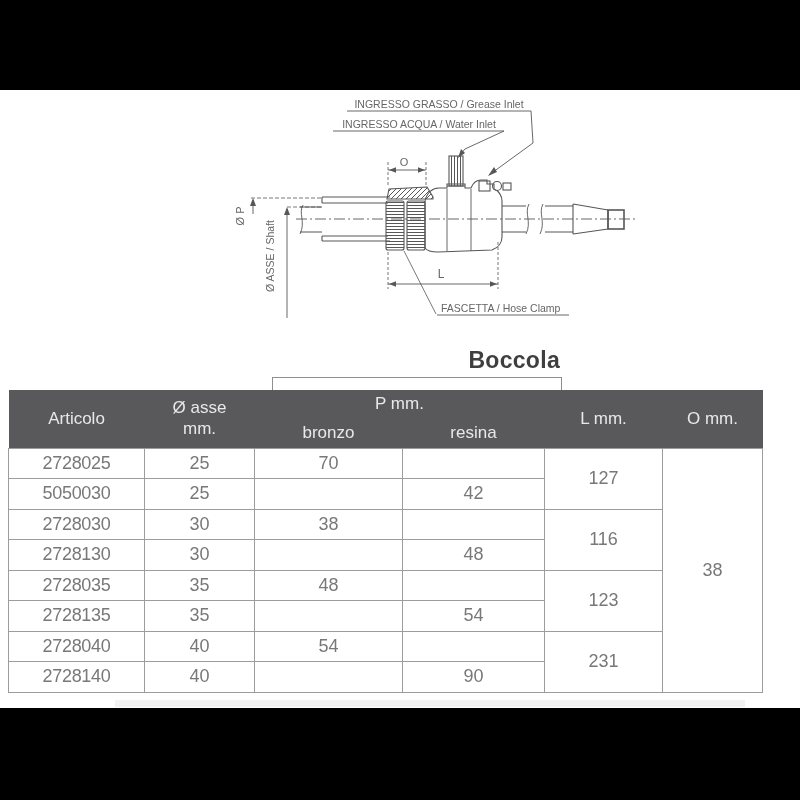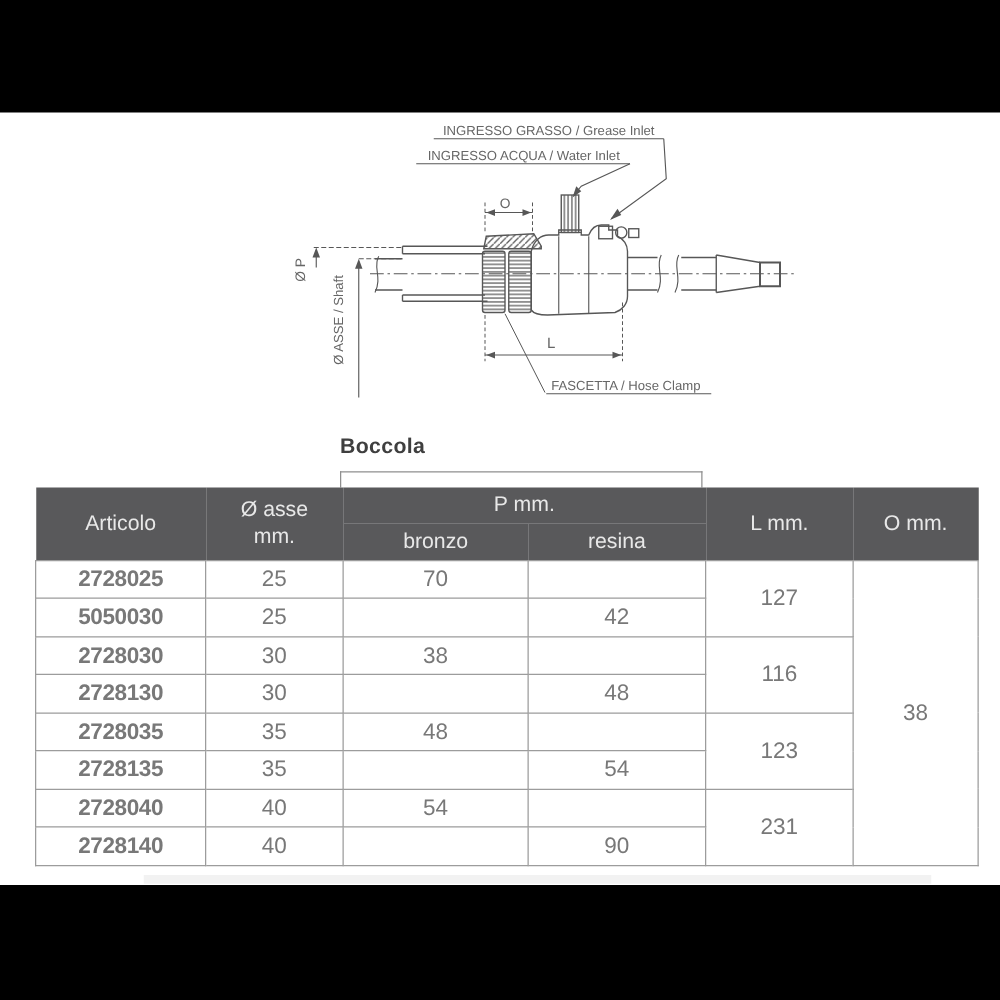--- a/index.html
+++ b/index.html
@@ -7,42 +7,42 @@
     width:800px;height:800px;position:relative;background:#ffffff;
     font-family:"Liberation Sans",sans-serif;overflow:hidden;
   }
   .band{position:absolute;left:0;width:800px;background:#000;}
   .band.top{top:0;height:90px;}
   .band.bottom{top:708px;height:92px;}
   .shadow-strip{position:absolute;left:115px;top:700px;width:630px;height:7px;background:#f2f2f2;}
   svg text{fill:#666;font-family:"Liberation Sans",sans-serif;}
   .diagram{position:absolute;left:0;top:0;}
   .tbl-title{
-    position:absolute;left:272px;top:347px;width:288px;text-align:left;
-    font-size:17px;font-weight:bold;color:#3f3f3f;letter-spacing:0.3px;
+    position:absolute;left:272px;top:347px;width:288px;text-align:right;
+    font-size:23px;font-weight:bold;color:#3f3f3f;letter-spacing:0.3px;
   }
   .bracket{
     position:absolute;left:272px;top:377px;width:288px;height:12px;
     border-top:1.5px solid #8f8f8f;border-left:1.5px solid #8f8f8f;border-right:1.5px solid #8f8f8f;
   }
   table.spec{
-    position:absolute;left:28px;top:390px;width:754px;
+    position:absolute;left:8px;top:390px;width:754px;
     border-collapse:collapse;table-layout:fixed;
   }
   table.spec th{
     background:#59595b;color:#e8e8e8;font-weight:normal;font-size:17px;
     border:none;padding:0;line-height:1.2;
   }
   table.spec td{
     border:1px solid #9c9c9c;padding:0;text-align:center;vertical-align:middle;
     font-size:18px;color:#787878;background:#fff;
   }
   table.spec tr.hrow{height:29px;}
   table.spec tbody tr{height:30.5px;}
-  td.art{font-weight:bold;color:#474747;letter-spacing:-0.3px;margin-left:20px;}
+  td.art{font-weight:normal;color:#474747;letter-spacing:-0.3px;margin-left:20px;}
 </style>
 </head>
 <body>
 
 <div class="band top"></div>
 
 <svg class="diagram" width="800" height="345" viewBox="0 0 800 345">
   <defs>
     <pattern id="diagHatch" patternUnits="userSpaceOnUse" width="5" height="5">
       <path d="M0,5 L5,0" stroke="#575757" stroke-width="1"></path>

